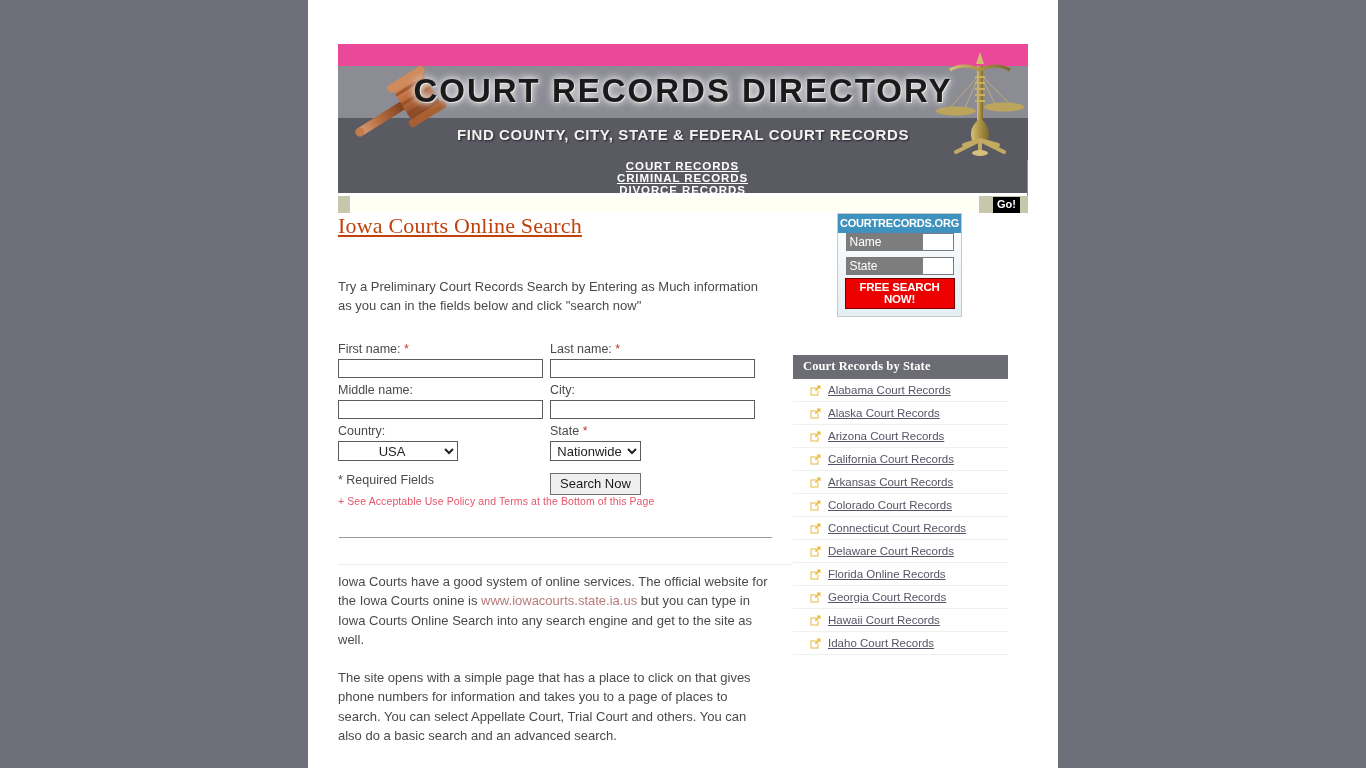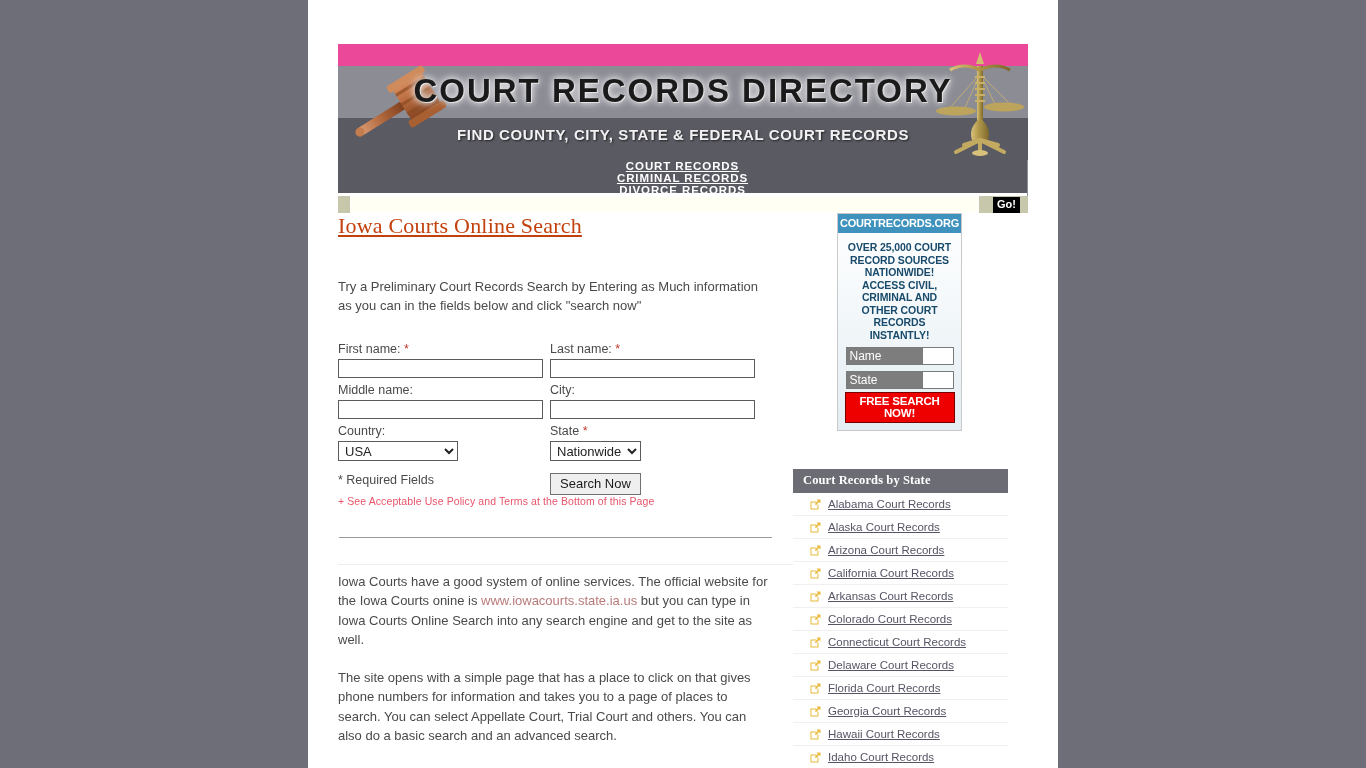--- a/index.html
+++ b/index.html
@@ -191,20 +191,21 @@
   }
   .f-select {
     height: 20px;
     border: 1px solid #5b5b5b;
     background: #fff;
     font-size: 13px;
     font-family: "Liberation Sans", sans-serif;
     color: #222;
     padding: 0 2px;
     outline: none;
+    text-align: center;
   }
   .sel-country { width: 120px; }
   .sel-state { width: 91px; }
   .row-bottom { display: flex; margin-top: 12px; }
   .req-note { width: 212px; font-size: 12.5px; color: #4a4a4a; }
   .search-now {
     background: #efefef;
     border: 1px solid #707070;
     font-size: 13px;
     font-family: "Liberation Sans", sans-serif;
@@ -487,21 +488,20 @@
       </p>
 
       <p class="para">The site opens with a simple page that has a place to click on that gives phone numbers for information and takes you to a page of places to search. You can select Appellate Court, Trial Court and others. You can also do a basic search and an advanced search.</p>
 
     </div>
 
     <div class="col-side">
 
       <div class="ad">
         <div class="ad-head">COURTRECORDS.ORG</div>
-        <div class="ad-copy">OVER 25,000 COURT RECORD SOURCES NATIONWIDE! ACCESS CIVIL, CRIMINAL AND OTHER COURT RECORDS INSTANTLY!</div>
         <div class="ad-field">
           <span>Name</span>
         </div>
         <div class="ad-sep"></div>
         <div class="ad-field">
           <span>State</span>
         </div>
         <div class="ad-cta">FREE SEARCH NOW!</div>
       </div>
 
@@ -562,21 +562,21 @@
                 <path d="M0.5 2.5 h6 v1 h-5 v6 h6 v-4 h1 v5 h-8 z" fill="#e8b93a"></path>
                 <path d="M6.5 0.5 h4 v4 l-1.4 -1.4 l-3.1 3.1 l-1.2 -1.2 l3.1 -3.1 z" fill="#e8b93a"></path>
               </svg>
           <a href="#">Delaware Court Records</a>
         </li>
         <li>
           <svg class="ext-icon" viewBox="0 0 11 11">
                 <path d="M0.5 2.5 h6 v1 h-5 v6 h6 v-4 h1 v5 h-8 z" fill="#e8b93a"></path>
                 <path d="M6.5 0.5 h4 v4 l-1.4 -1.4 l-3.1 3.1 l-1.2 -1.2 l3.1 -3.1 z" fill="#e8b93a"></path>
               </svg>
-          <a href="#">Florida Court Records</a>
+          <a href="#">Florida Online Records</a>
         </li>
         <li>
           <svg class="ext-icon" viewBox="0 0 11 11">
                 <path d="M0.5 2.5 h6 v1 h-5 v6 h6 v-4 h1 v5 h-8 z" fill="#e8b93a"></path>
                 <path d="M6.5 0.5 h4 v4 l-1.4 -1.4 l-3.1 3.1 l-1.2 -1.2 l3.1 -3.1 z" fill="#e8b93a"></path>
               </svg>
           <a href="#">Georgia Court Records</a>
         </li>
         <li>
           <svg class="ext-icon" viewBox="0 0 11 11">

